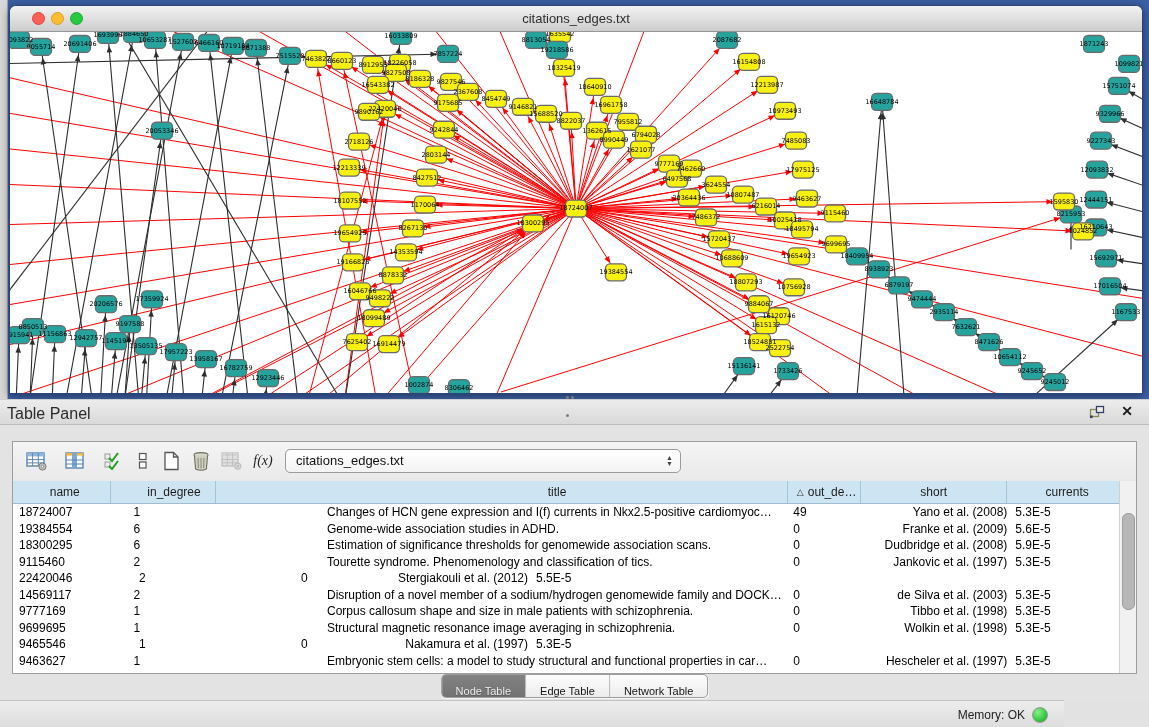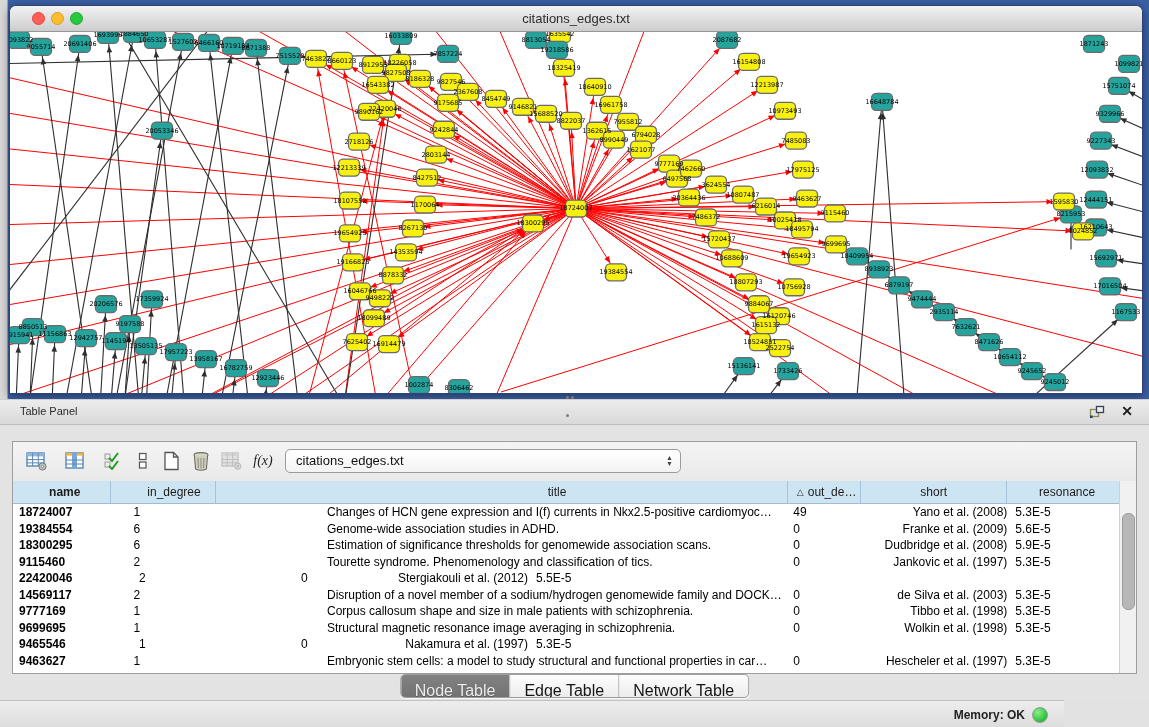--- a/index.html
+++ b/index.html
@@ -29,21 +29,21 @@
   .net-canvas{position:absolute;left:0;top:26px;right:0;bottom:0;background:#ffffff;overflow:hidden;}
   .net-canvas svg{display:block;width:100%;height:100%;}
 
   
   .tp-region{position:absolute;left:0;top:399px;width:1149px;height:301px;background:#e3e3e3;}
   .tp-header{
     position:absolute;left:0;top:0;width:1149px;height:24px;
     background:linear-gradient(180deg,#ececec,#d9d9d9);
     border-bottom:1px solid #bdbdbd;border-top:1px solid #cfcfcf;
   }
-  .tp-title{position:absolute;left:20px;top:5px;font-size:11px;color:#2b2b2b;}
+  .tp-title{position:absolute;left:7px;top:5px;font-size:16px;color:#2b2b2b;}
   .tp-float{position:absolute;right:44px;top:5px;width:16px;height:14px;cursor:default;}
   .tp-close{position:absolute;right:16px;top:3px;font-size:14px;font-weight:bold;color:#1b1b1b;cursor:default;}
   .split-grip{position:absolute;left:566px;top:-4px;width:14px;height:5px;}
   .split-grip i{display:inline-block;width:3px;height:3px;background:#7c7c7c;border-radius:50%;margin-right:2px;vertical-align:top;}
 
   .tp-panel{
     position:absolute;left:12px;top:42px;width:1123px;height:231px;
     background:#ffffff;border:1px solid #9e9e9e;
   }
   .toolbar{
@@ -65,50 +65,50 @@
 
   .tbl{position:absolute;left:0;top:39px;right:16px;bottom:0;overflow:hidden;}
   .thead{display:flex;height:22px;background:#cde4f2;border-bottom:1px solid #9fbcd2;}
   .th{
     box-sizing:border-box;border-right:1px solid #a5c3d8;font-size:12px;color:#1c1c1c;
     display:flex;align-items:center;justify-content:center;overflow:hidden;white-space:nowrap;
   }
   .th .sortg{font-size:9px;margin-right:4px;color:#333;}
   .tr{display:flex;height:16.5px;line-height:16.5px;font-size:12px;color:#000;white-space:nowrap;}
   .td{box-sizing:border-box;overflow:hidden;text-overflow:clip;}
-  .c0{width:104px;padding-left:6px;font-weight:bold;}
+  .c0{width:104px;padding-left:6px;}
   .c1{width:93px;padding-left:6px;margin-left:16px;}
   .c2{width:70px;padding-left:8px;margin-top:32px;}
   .c3{width:497px;padding-left:8px;margin-left:37px;}
   .c4{width:77px;padding-left:5px;}
   .c5{width:155px;text-align:right;}
   .c6{width:119px;padding-left:8px;}
   .vscroll{
     position:absolute;right:0;top:39px;bottom:0;width:16px;
     background:#f1f1f1;border-left:1px solid #d0d0d0;
   }
   .vthumb{position:absolute;left:2px;top:32px;width:11px;height:95px;background:#b7b7b7;border:1px solid #9d9d9d;border-radius:6px;}
 
   
   .seg{
     position:absolute;left:50%;top:275px;transform:translateX(-50%);
     display:flex;height:22px;border:1px solid #9d9d9d;border-radius:5px;overflow:hidden;
     background:linear-gradient(180deg,#fdfdfd,#ececec);box-shadow:0 1px 1px rgba(255,255,255,.7);
   }
   .seg .tab{
-    padding:16px 14px;font-size:16px;color:#151515;display:flex;align-items:center;
+    padding:16px 14px;font-size:11px;color:#151515;display:flex;align-items:center;
     border-right:1px solid #b9b9b9;
   }
   .seg .tab:last-child{border-right:none;}
   .seg .tab.sel{background:linear-gradient(180deg,#828282,#6b6b6b);color:#ececec;text-shadow:0 1px 1px rgba(0,0,0,.3);}
 
   
   .statusbar{
     position:absolute;left:0;top:700px;width:1064px;height:27px;
-    background:linear-gradient(180deg,#ededed,#dcdcdc);border-top:1px solid #c2c2c2;font-weight:bold;
+    background:linear-gradient(180deg,#ededed,#dcdcdc);border-top:1px solid #c2c2c2;
   }
   .mem{position:absolute;right:16px;top:0;height:27px;display:flex;align-items:center;gap:7px;font-size:12px;color:#222;}
   .memdot{width:14px;height:14px;border-radius:50%;background:radial-gradient(circle at 35% 30%,#8aef87,#35c943 60%,#23a332);border:1px solid #979797;}
 </style>
 </head>
 <body>
 
 <div class="net-region">
   <div class="desk-strip"></div>
   <div class="net-window">
@@ -791,21 +791,21 @@
             <span>title</span>
           </div>
           <div class="th c4">
             <span class="sortg">△</span>
             <span>out_de…</span>
           </div>
           <div class="th c5">
             <span>short</span>
           </div>
           <div class="th c6">
-            <span>resonance</span>
+            <span>currents</span>
           </div>
         </div>
       <div id="tbody">
           <div class="tr">
             <div class="td c0">18724007</div>
             <div class="td c1">1</div>
             <div class="td c2">2008</div>
             <div class="td c3">Changes of HCN gene expression and I(f) currents in Nkx2.5-positive cardiomyoc…</div>
             <div class="td c4">49</div>
             <div class="td c5">Yano et al. (2008)</div>

